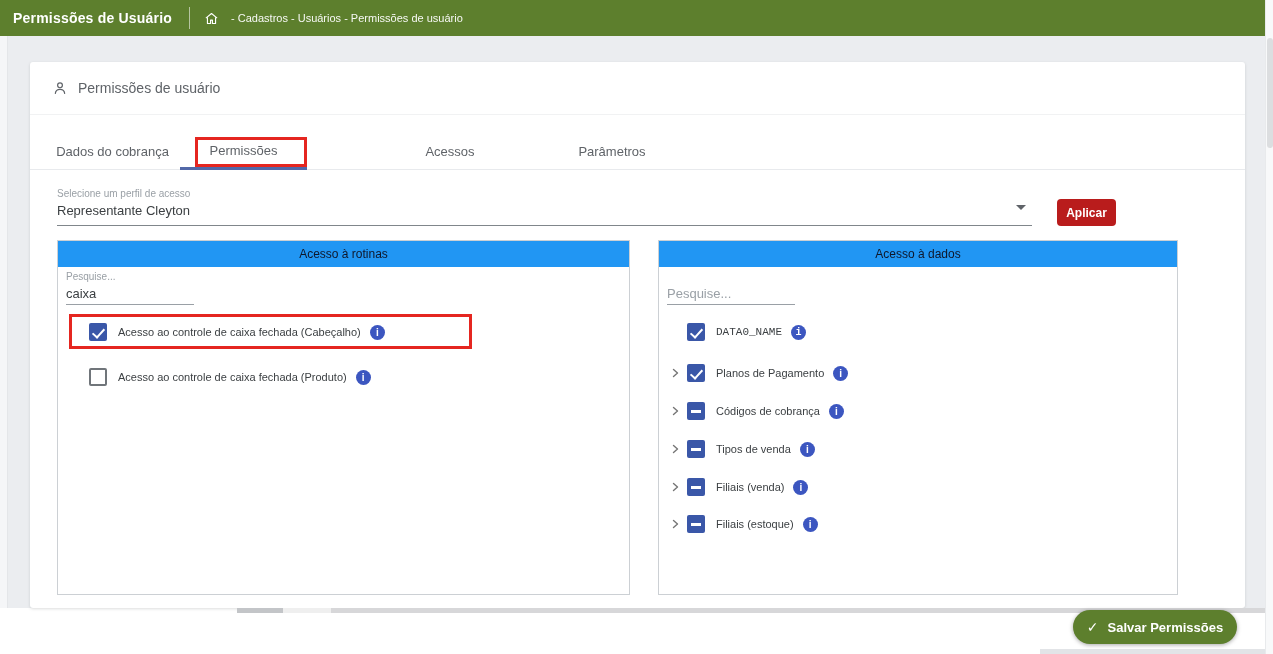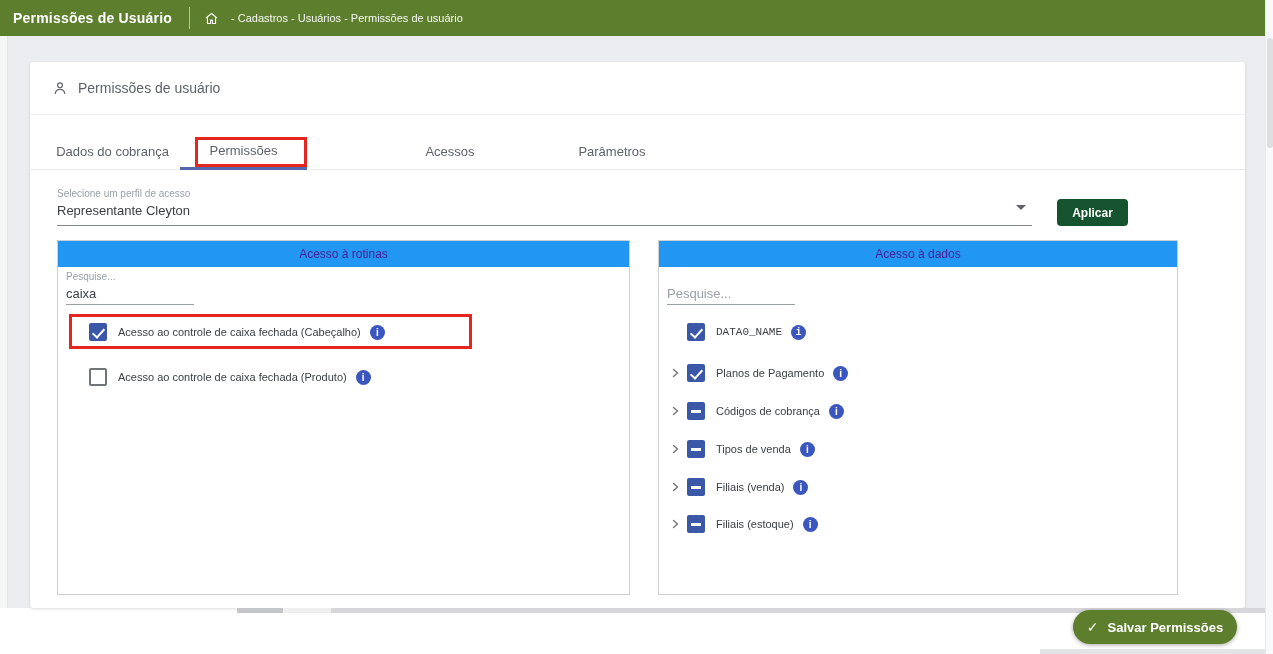--- a/index.html
+++ b/index.html
@@ -41,29 +41,29 @@
   .annotation { position:absolute; border:3px solid #e52620; pointer-events:none; }
   .tab-annotation { left:15px; top:4px; width:112px; height:30px; }
 
   
   .select-field { position:absolute; left:27px; top:124px; width:975px; height:40px;
                   border-bottom:1px solid #80868b; cursor:pointer; }
   .select-label { font-size:10px; color:#9aa0a6; padding-top:2px; }
   .select-value { font-size:13px; color:#3c4043; padding-top:4px; }
   .select-arrow { position:absolute; right:6px; top:19px; width:0; height:0;
                   border-left:5px solid transparent; border-right:5px solid transparent; border-top:5px solid #5f6368; }
-  .apply-btn { position:absolute; left:1027px; top:137px; width:71px; height:27px; background:#14532d;
+  .apply-btn { position:absolute; left:1027px; top:137px; width:59px; height:27px; background:#b91c1c;
                color:#fff; font-size:12px; font-weight:bold; border:none; border-radius:4px; cursor:pointer;
                font-family:"Liberation Sans",sans-serif; }
 
   
   .panel { position:absolute; top:178px; height:355px; background:#fff; border:1px solid #ccd0d4; }
   .panel-left  { left:27px;  width:573px; }
   .panel-right { left:628px; width:520px; }
-  .panel-header { height:26px; background:#2196f3; color:#4c1d95; font-size:12px; text-align:center; line-height:26px; }
+  .panel-header { height:26px; background:#2196f3; color:#0f172a; font-size:12px; text-align:center; line-height:26px; }
   .search { position:absolute; left:8px; top:30px; width:130px; }
   .search-label { font-size:10px; color:#9aa0a6; height:13px; }
   .search input { width:128px; border:none; border-bottom:1px solid #9aa0a6; font-size:13px; color:#3c4043;
                   padding:1px 0 3px 0; outline:none; background:transparent; font-family:"Liberation Sans",sans-serif; }
   .search input::placeholder { color:#9aa0a6; }
 
   .item-row { position:absolute; display:flex; align-items:center; height:18px; }
   .chev { width:9px; margin-right:7px; display:flex; align-items:center; color:#757575; }
   .cb { position:relative; width:18px; height:18px; border-radius:2px; margin-right:11px; flex:none; cursor:pointer; }
   .cb.checked, .cb.indeterminate { background:#3a57a8; }

